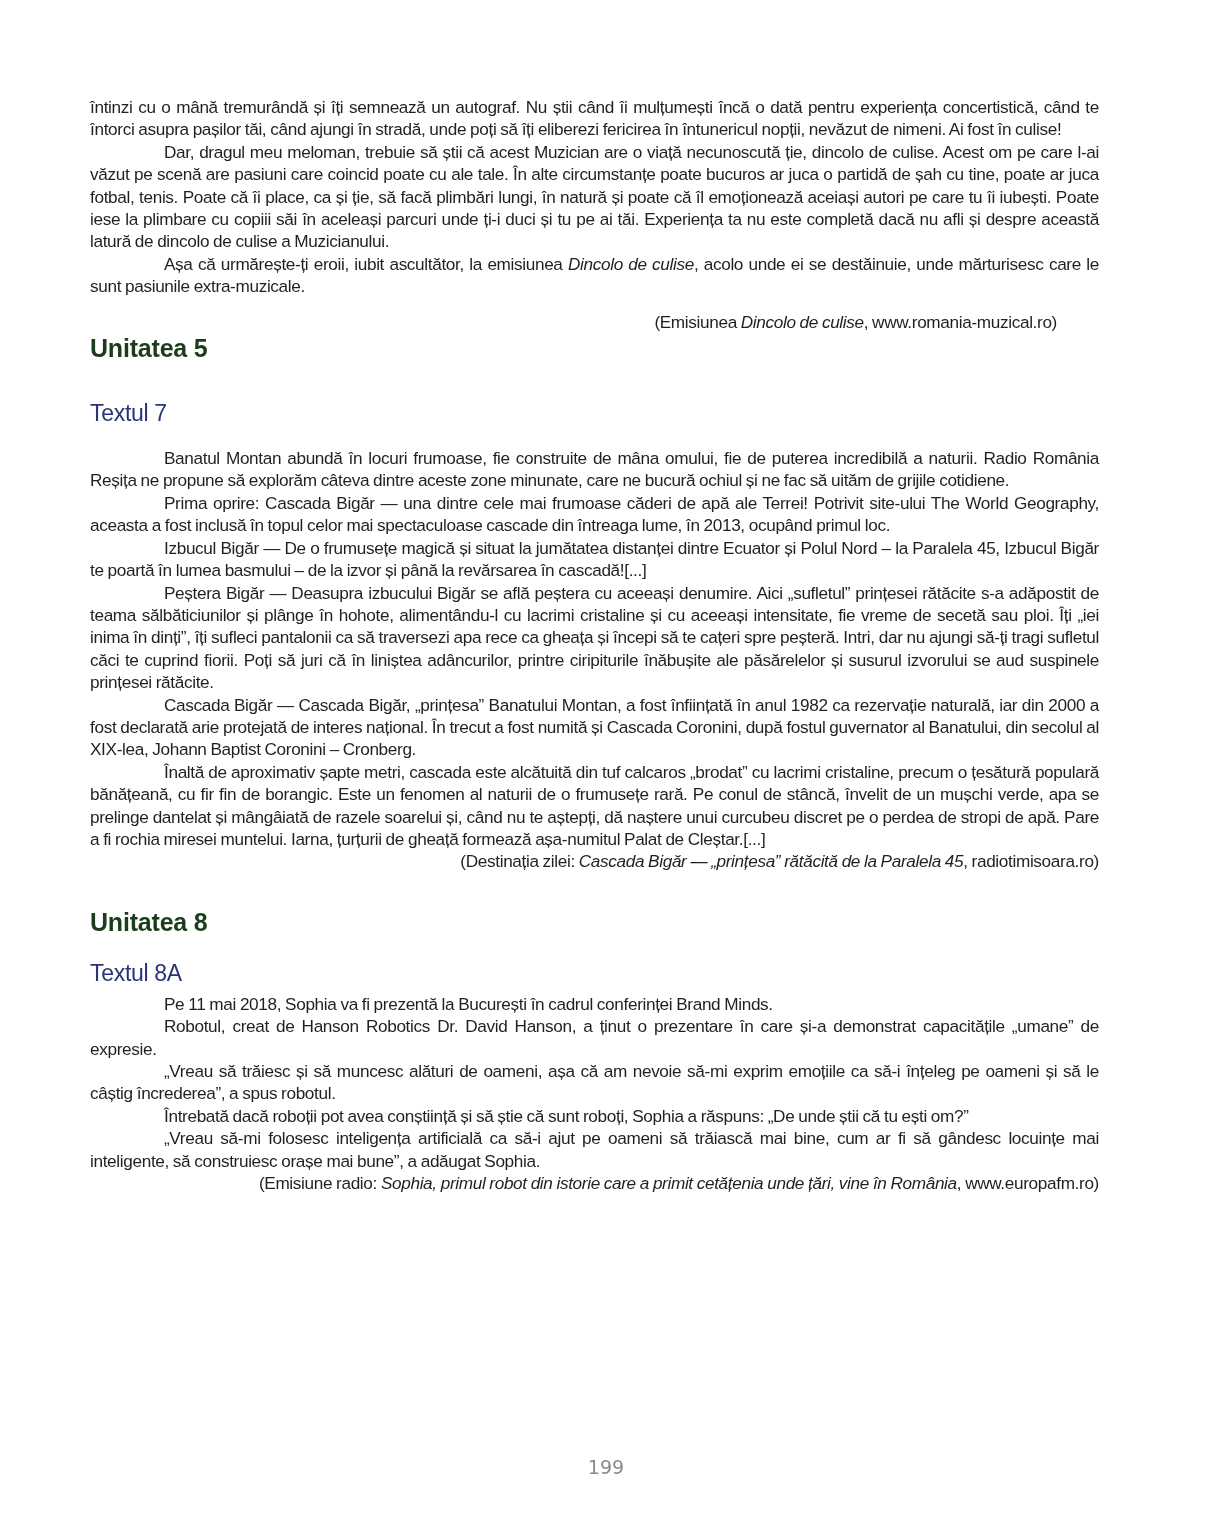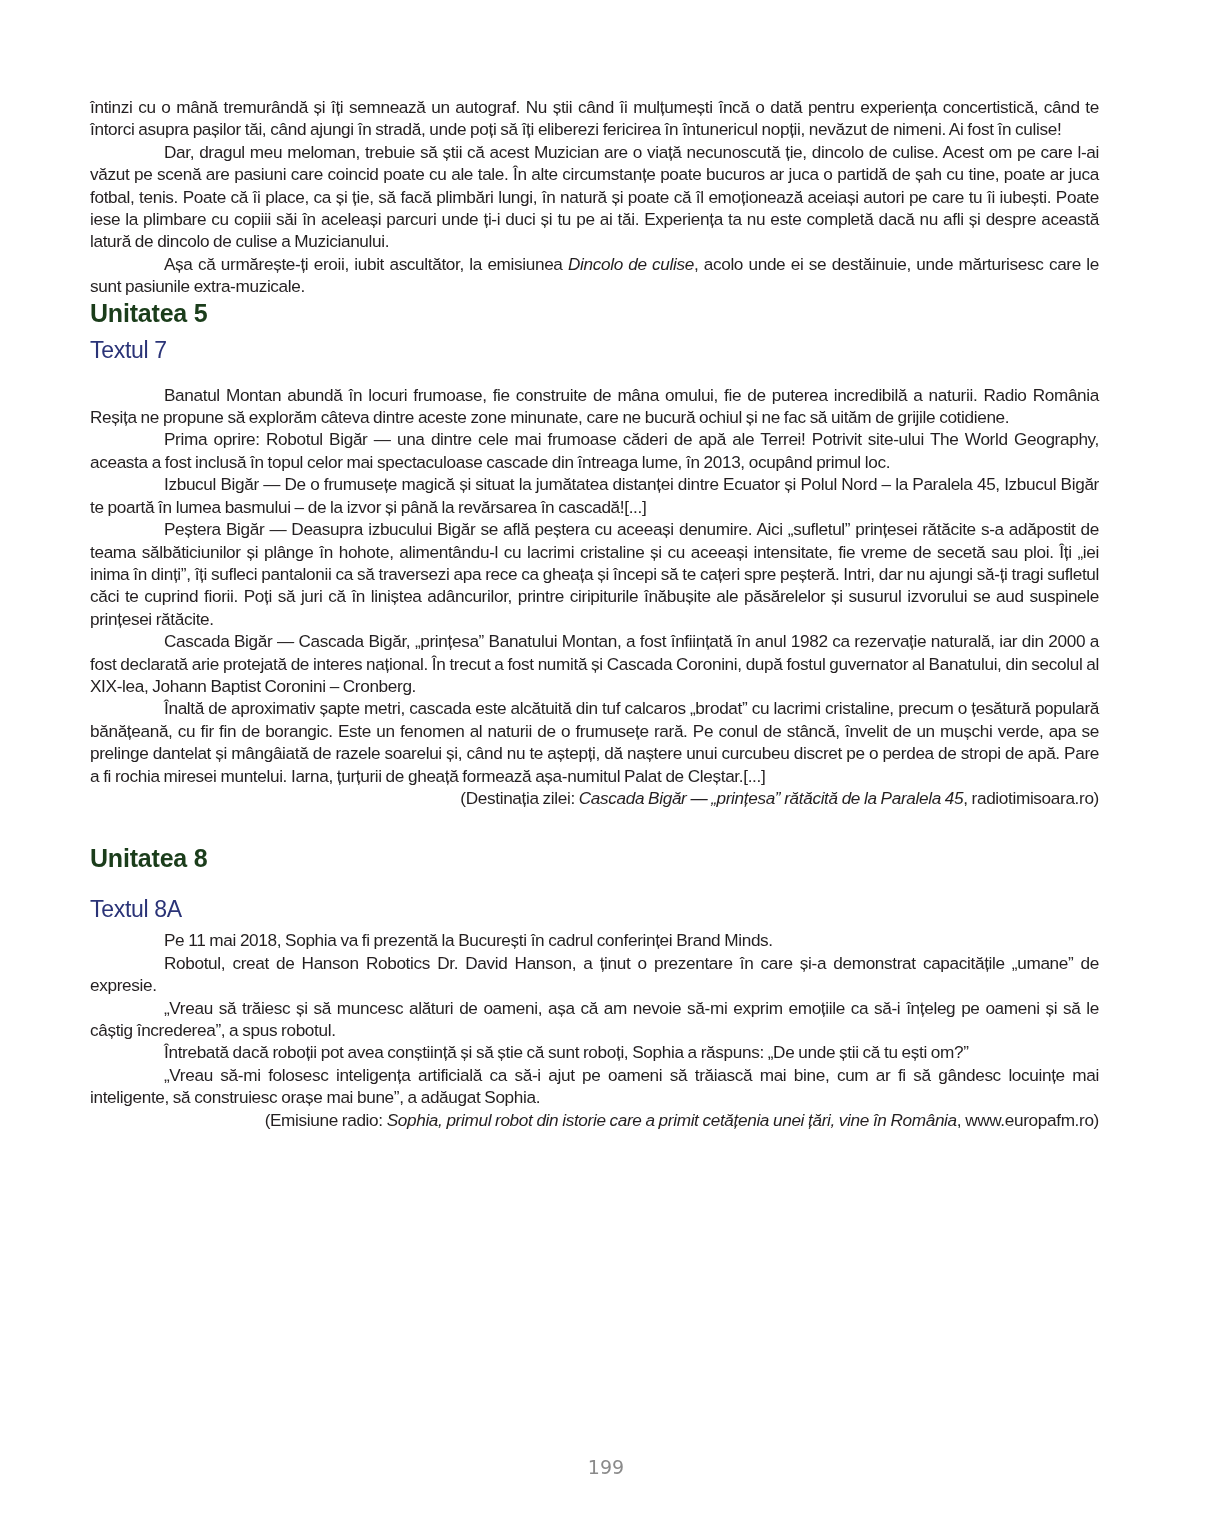--- a/index.html
+++ b/index.html
@@ -24,56 +24,57 @@
   .source i, .para i { font-style: italic; }
   .unit-title {
     font-size: 25px; line-height: 30px; color: #1b3d1b; font-weight: bold;
     margin: 0; letter-spacing: -0.2px;
   }
   .text-title {
     font-size: 23px; line-height: 28px; color: #2a3377; font-weight: normal;
     margin: 0; letter-spacing: -0.3px;
   }
   .u7 { margin-top: 0px; }
-  .t7 { margin-top: 8px; margin-bottom: 20px; }
+  .t7 { margin-top: 36px; margin-bottom: 20px; }
   .u8 { margin-top: 34px; }
   .t8 { margin-top: 22px; margin-bottom: 6px; }
   .page-number {
     position: absolute; top: 1456px; left: 0; width: 1212px; text-align: center;
     font-family: "DejaVu Sans", sans-serif; font-size: 19px; color: #8a8a8a;
   }
 </style>
 </head>
 <body>
 
 <div class="page">
 
   <section>
     <p class="para">întinzi cu o mână tremurândă și îți semnează un autograf. Nu știi când îi mulțumești încă o dată pentru experiența concertistică, când te întorci asupra pașilor tăi, când ajungi în stradă, unde poți să îți eliberezi fericirea în întunericul nopții, nevăzut de nimeni. Ai fost în culise!</p>
     <p class="para indent">Dar, dragul meu meloman, trebuie să știi că acest Muzician are o viață necunoscută ție, dincolo de culise. Acest om pe care l-ai văzut pe scenă are pasiuni care coincid poate cu ale tale. În alte circumstanțe poate bucuros ar juca o partidă de șah cu tine, poate ar juca fotbal, tenis. Poate că îi place, ca și ție, să facă plimbări lungi, în natură și poate că îl emoționează aceiași autori pe care tu îi iubești. Poate iese la plimbare cu copiii săi în aceleași parcuri unde ți-i duci și tu pe ai tăi. Experiența ta nu este completă dacă nu afli și despre această latură de dincolo de culise a Muzicianului.</p>
     <p class="para indent"><span>Așa că urmărește-ți eroii, iubit ascultător, la emisiunea </span><i>Dincolo de culise</i><span>, acolo unde ei se destăinuie, unde mărturisesc care le sunt pasiunile extra-muzicale.</span></p>
+    <p class="source s1"><span>(Emisiunea </span><i>Dincolo de culise</i><span>, www.romania-muzical.ro)</span></p>
   </section>
 
   <section>
     <h2 class="unit-title u7">Unitatea 5</h2>
     <h3 class="text-title t7">Textul 7</h3>
     <p class="para indent">Banatul Montan abundă în locuri frumoase, fie construite de mâna omului, fie de puterea incredibilă a naturii. Radio România Reșița ne propune să explorăm câteva dintre aceste zone minunate, care ne bucură ochiul și ne fac să uităm de grijile cotidiene.</p>
-    <p class="para indent">Prima oprire: Robotul Bigăr — una dintre cele mai frumoase căderi de apă ale Terrei! Potrivit site-ului The World Geography, aceasta a fost inclusă în topul celor mai spectaculoase cascade din întreaga lume, în 2013, ocupând primul loc.</p>
+    <p class="para indent">Prima oprire: Cascada Bigăr — una dintre cele mai frumoase căderi de apă ale Terrei! Potrivit site-ului The World Geography, aceasta a fost inclusă în topul celor mai spectaculoase cascade din întreaga lume, în 2013, ocupând primul loc.</p>
     <p class="para indent">Izbucul Bigăr — De o frumusețe magică și situat la jumătatea distanței dintre Ecuator și Polul Nord – la Paralela 45, Izbucul Bigăr te poartă în lumea basmului – de la izvor și până la revărsarea în cascadă![...]</p>
     <p class="para indent">Peștera Bigăr — Deasupra izbucului Bigăr se află peștera cu aceeași denumire. Aici „sufletul” prințesei rătăcite s-a adăpostit de teama sălbăticiunilor și plânge în hohote, alimentându-l cu lacrimi cristaline și cu aceeași intensitate, fie vreme de secetă sau ploi. Îți „iei inima în dinți”, îți sufleci pantalonii ca să traversezi apa rece ca gheața și începi să te cațeri spre peșteră. Intri, dar nu ajungi să-ți tragi sufletul căci te cuprind fiorii. Poți să juri că în liniștea adâncurilor, printre ciripiturile înăbușite ale păsărelelor și susurul izvorului se aud suspinele prințesei rătăcite.</p>
     <p class="para indent">Cascada Bigăr — Cascada Bigăr, „prințesa” Banatului Montan, a fost înființată în anul 1982 ca rezervație naturală, iar din 2000 a fost declarată arie protejată de interes național. În trecut a fost numită și Cascada Coronini, după fostul guvernator al Banatului, din secolul al XIX-lea, Johann Baptist Coronini – Cronberg.</p>
     <p class="para indent">Înaltă de aproximativ șapte metri, cascada este alcătuită din tuf calcaros „brodat” cu lacrimi cristaline, precum o țesătură populară bănățeană, cu fir fin de borangic. Este un fenomen al naturii de o frumusețe rară. Pe conul de stâncă, învelit de un mușchi verde, apa se prelinge dantelat și mângâiată de razele soarelui și, când nu te aștepți, dă naștere unui curcubeu discret pe o perdea de stropi de apă. Pare a fi rochia miresei muntelui. Iarna, țurțurii de gheață formează așa-numitul Palat de Cleștar.[...]</p>
     <p class="source s2"><span>(Destinația zilei: </span><i>Cascada Bigăr — „prințesa” rătăcită de la Paralela 45</i><span>, radiotimisoara.ro)</span></p>
   </section>
 
   <section>
     <h2 class="unit-title u8">Unitatea 8</h2>
     <h3 class="text-title t8">Textul 8A</h3>
     <p class="para indent">Pe 11 mai 2018, Sophia va fi prezentă la București în cadrul conferinței Brand Minds.</p>
     <p class="para indent">Robotul, creat de Hanson Robotics Dr. David Hanson, a ținut o prezentare în care și-a demonstrat capacitățile „umane” de expresie.</p>
     <p class="para indent">„Vreau să trăiesc și să muncesc alături de oameni, așa că am nevoie să-mi exprim emoțiile ca să-i înțeleg pe oameni și să le câștig încrederea”, a spus robotul.</p>
     <p class="para indent">Întrebată dacă roboții pot avea conștiință și să știe că sunt roboți, Sophia a răspuns: „De unde știi că tu ești om?”</p>
     <p class="para indent">„Vreau să-mi folosesc inteligența artificială ca să-i ajut pe oameni să trăiască mai bine, cum ar fi să gândesc locuințe mai inteligente, să construiesc orașe mai bune”, a adăugat Sophia.</p>
-    <p class="source s3"><span>(Emisiune radio: </span><i>Sophia, primul robot din istorie care a primit cetățenia unei țări, vine în România</i><span>, www.europafm.ro)</span></p>
+    <p class="source s3"><span>(Emisiune radio: </span><i>Sophia, primul robot din istorie care a primit cetățenia unde țări, vine în România</i><span>, www.europafm.ro)</span></p>
   </section>
 </div>
 
 <div class="page-number">199</div>
 
 </body></html>

